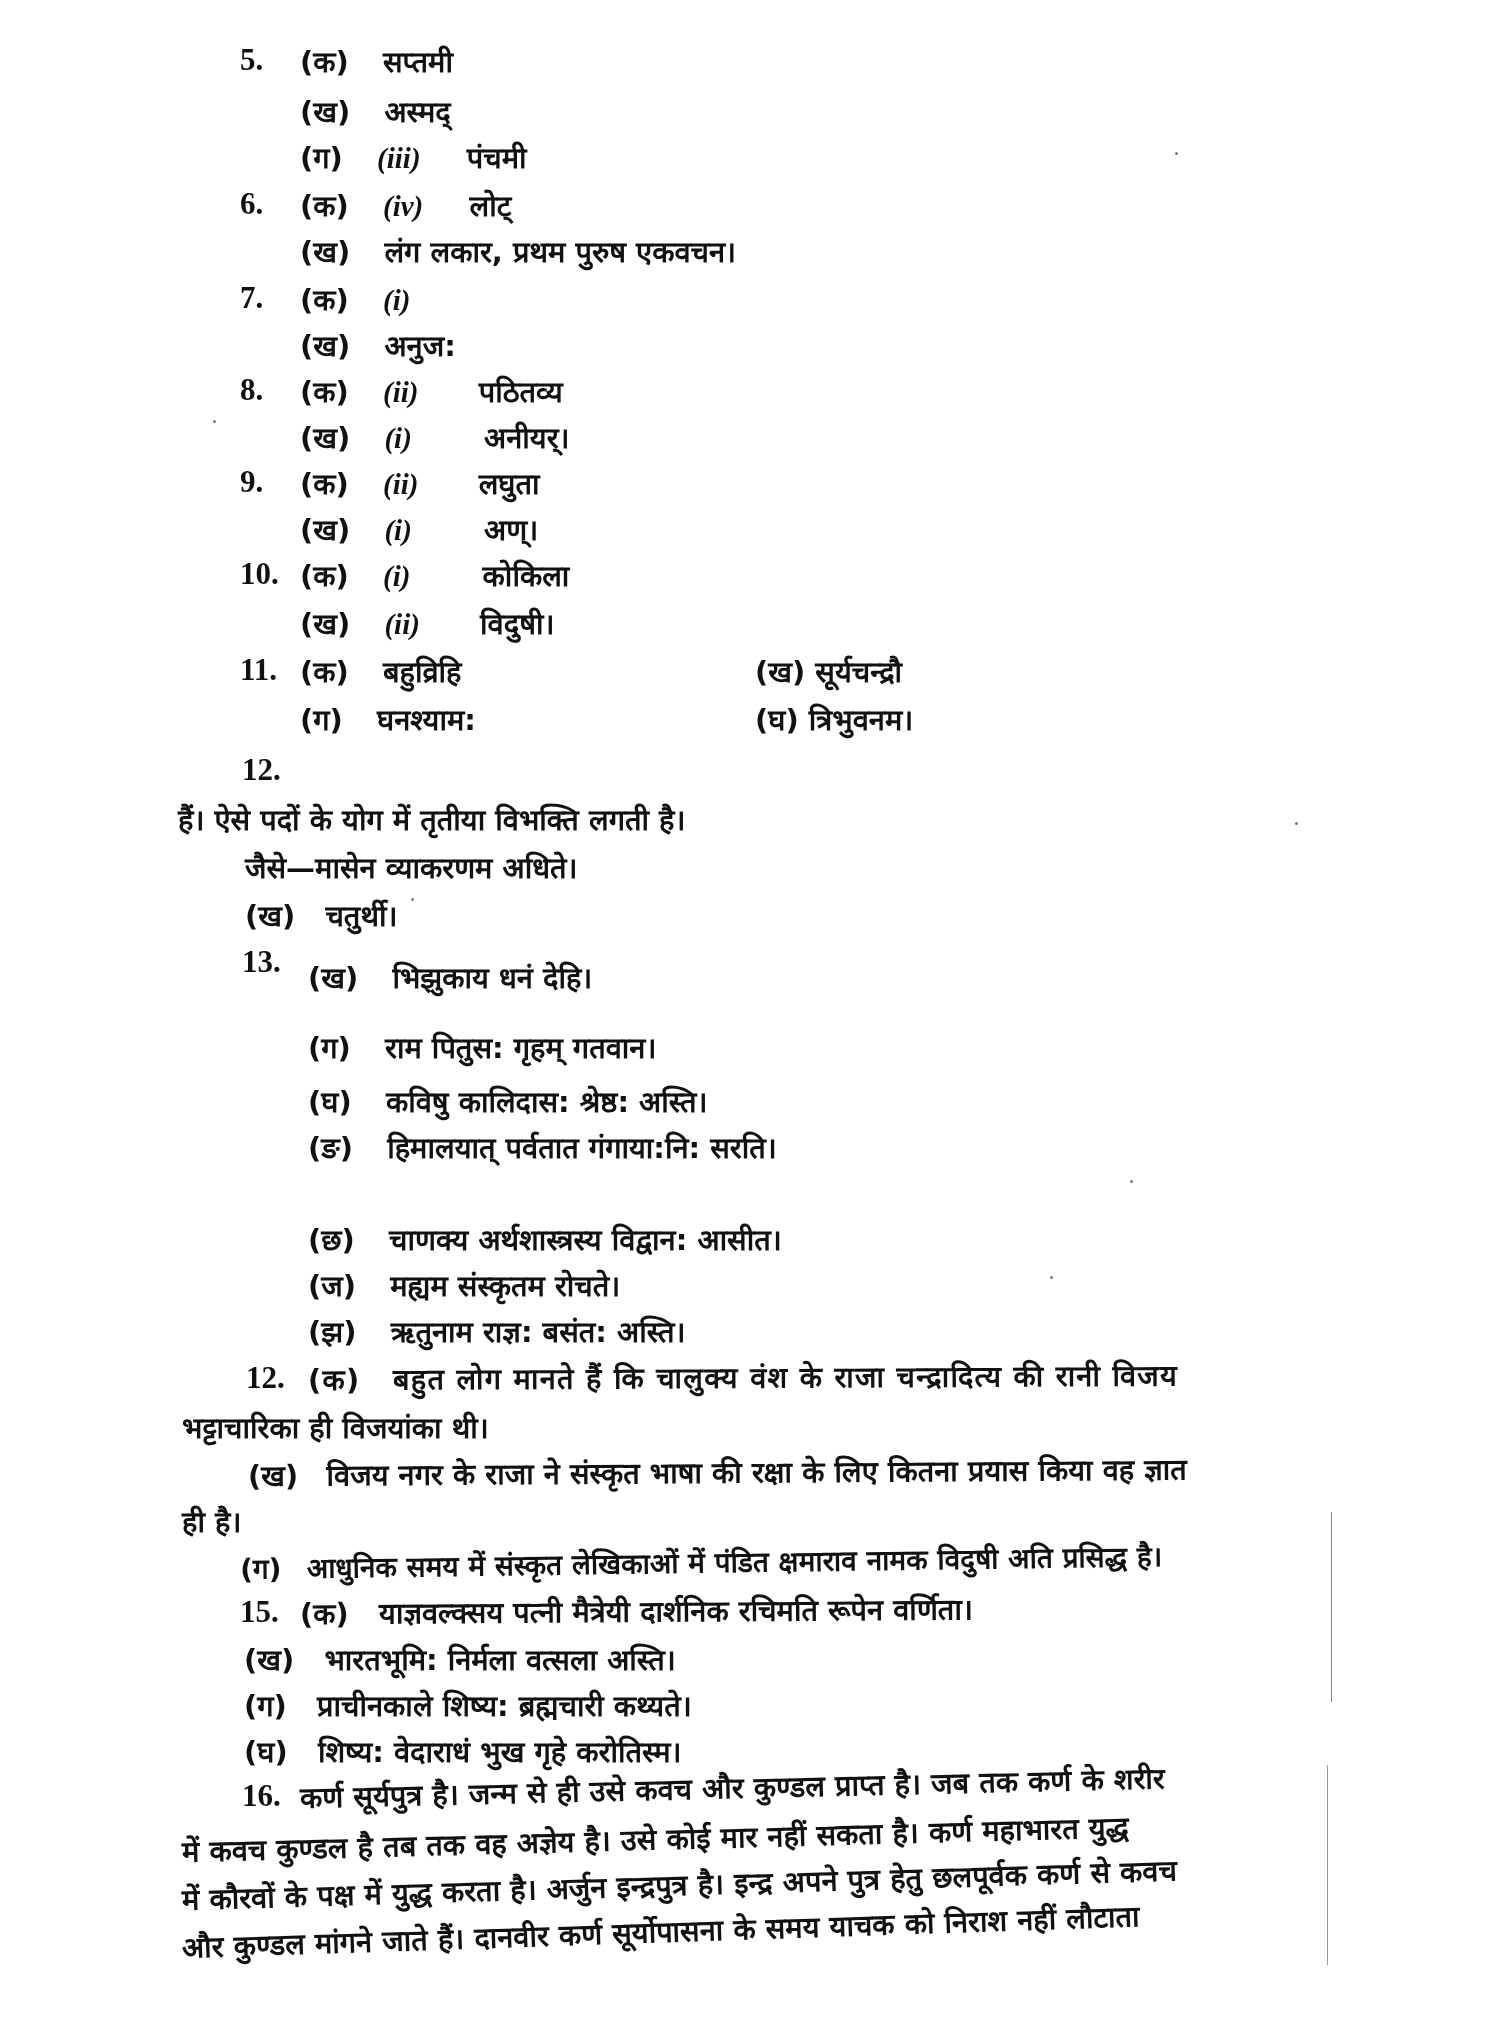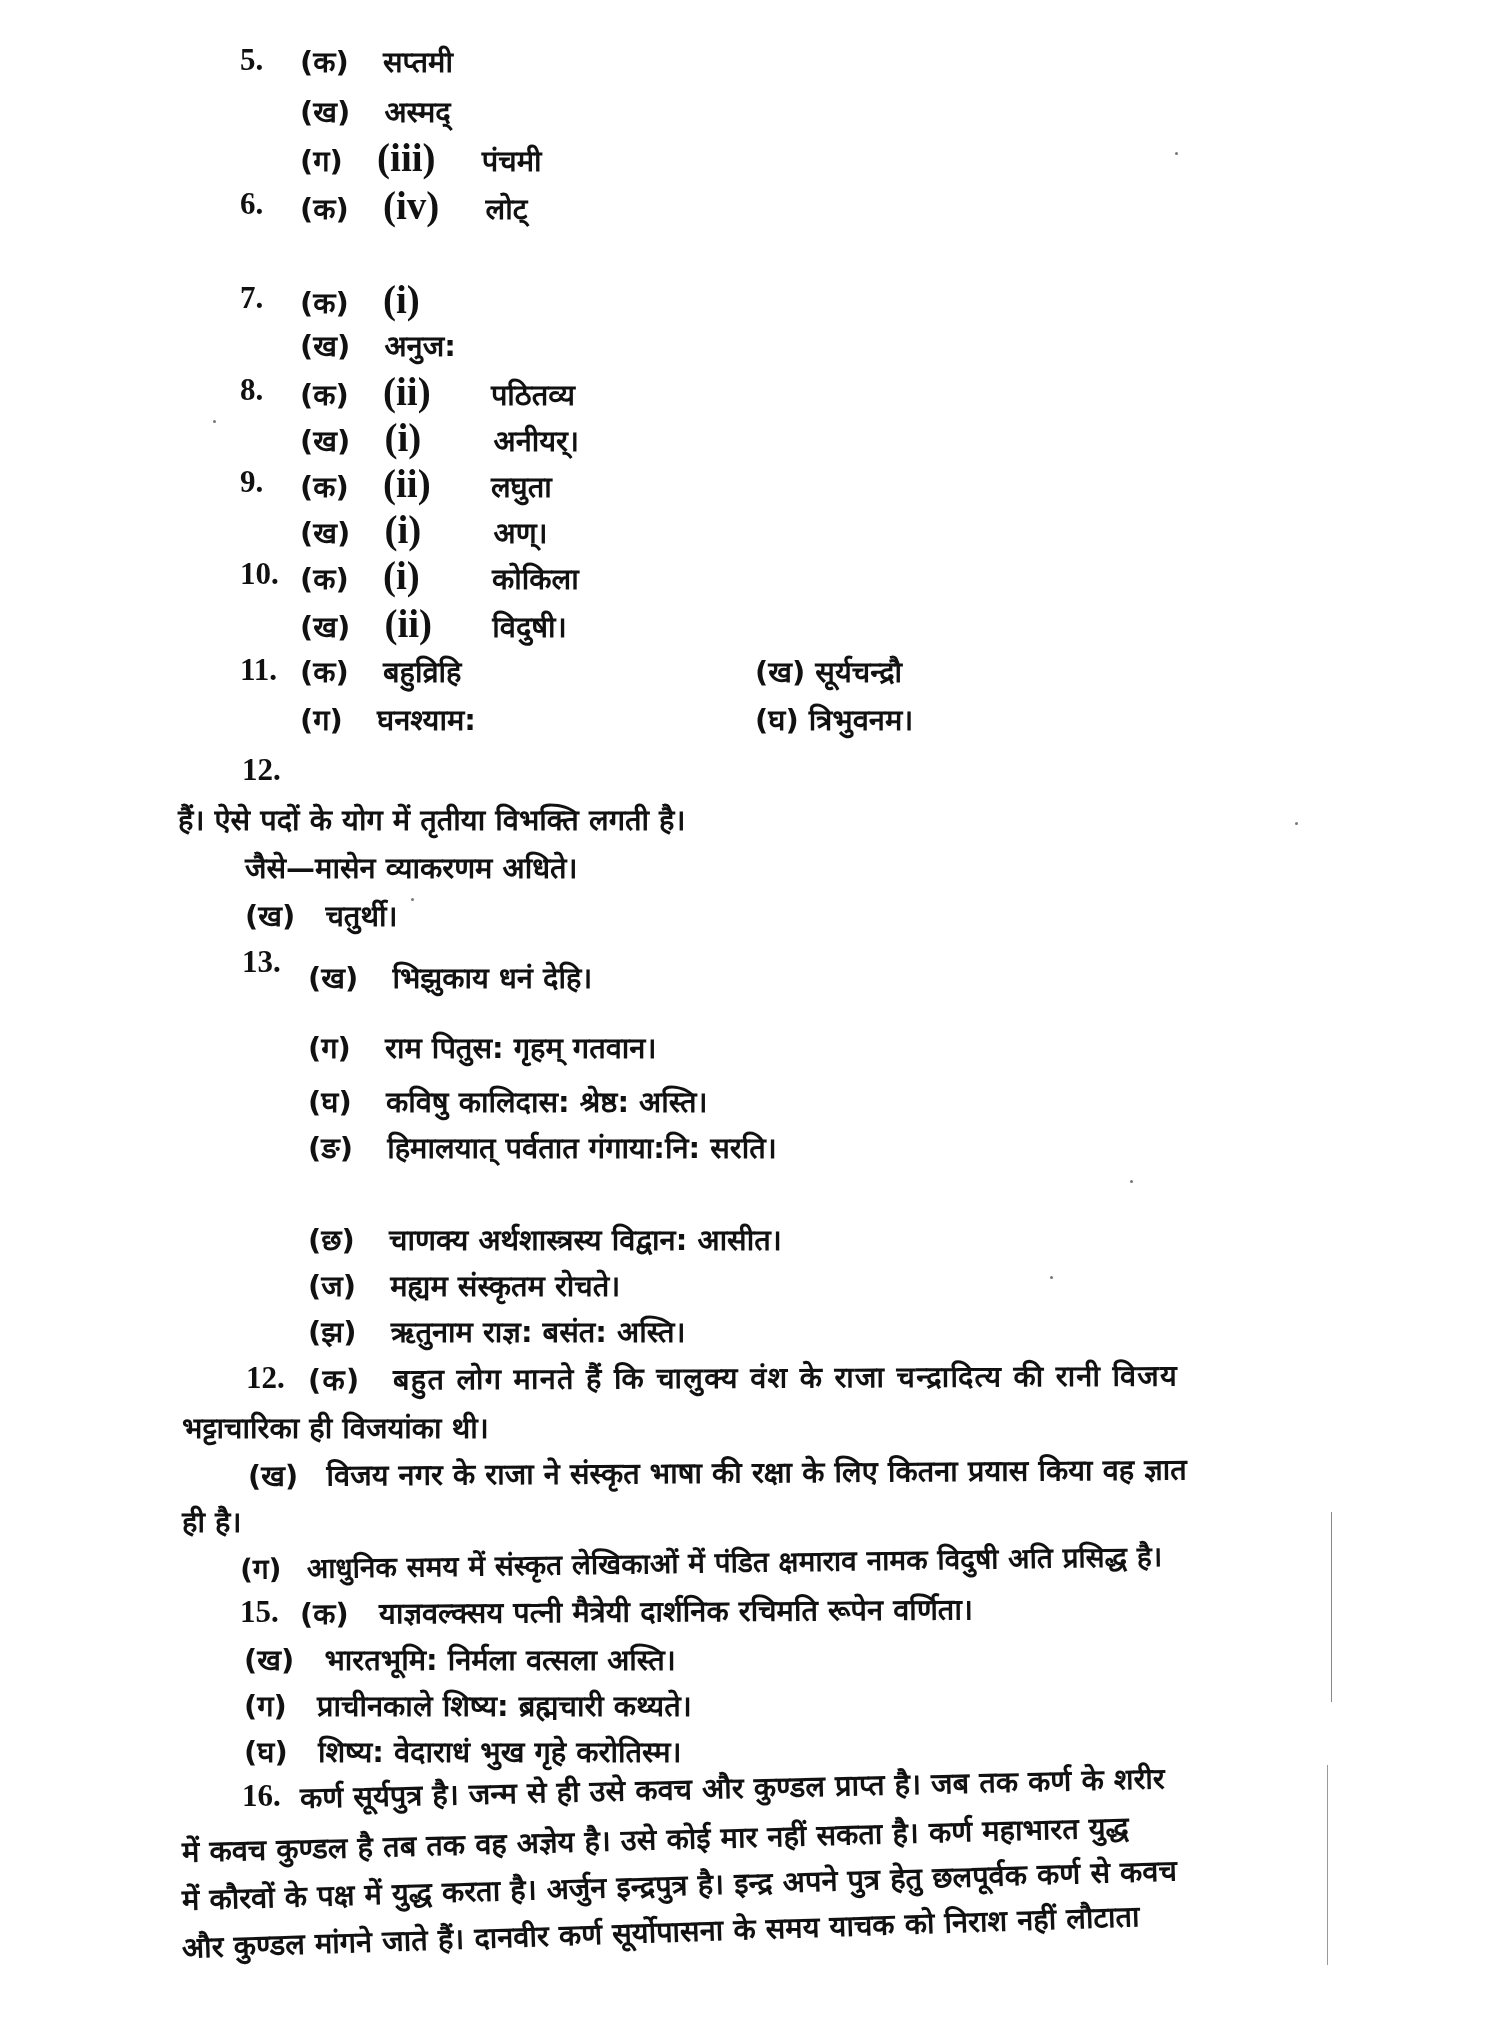--- a/index.html
+++ b/index.html
@@ -4,21 +4,21 @@
   <style>
     html, body { margin: 0; padding: 0; background: #ffffff; }
     body {
       width: 1505px; height: 2034px; position: relative; overflow: hidden;
       font-family: "DejaVu Sans", "Liberation Sans", sans-serif;
       color: #111111;
     }
     .page { position: absolute; left: 0; top: 0; width: 1505px; height: 2034px; }
     .line { position: absolute; white-space: nowrap; font-size: 29px; line-height: 40px; font-weight: bold; }
     .num { position: absolute; font-family: "Liberation Serif", "DejaVu Serif", serif; font-weight: bold; font-size: 31px; }
-    .roman { font-family: "Liberation Serif", "DejaVu Serif", serif; font-size: 39px; }
+    .roman { font-family: "Liberation Serif", "DejaVu Serif", serif; font-size: 29px; font-style: italic; }
     .gap { display: inline-block; }
     .tilt { transform-origin: left center; }
     .margin-rule { position: absolute; left: 1331px; top: 1512px; width: 1px; height: 190px; background: #888; }
     .margin-rule2 { position: absolute; left: 1327px; top: 1765px; width: 1px; height: 200px; background: #999; }
     .speck { position: absolute; width: 3px; height: 3px; background: #777; border-radius: 50%; }
   </style>
 </head>
 <body>
 
 <div class="page">
@@ -42,20 +42,25 @@
     <span>पंचमी</span>
   </div>
 
   <span class="num" style="left:240px;top:186px">6.</span>
   <div class="line" style="left:300px;top:186px">
     <span>(क)</span>
     <span class="gap" style="width:14px"></span>
     <span class="roman">(iv)</span>
     <span class="gap" style="width:26px"></span>
     <span>लोट्</span>
+  </div>
+  <div class="line" style="left:300px;top:232px">
+    <span>(ख)</span>
+    <span class="gap" style="width:14px"></span>
+    <span>लंग लकार, प्रथम पुरुष एकवचन।</span>
   </div>
 
   <span class="num" style="left:240px;top:280px">7.</span>
   <div class="line" style="left:300px;top:280px">
     <span>(क)</span>
     <span class="gap" style="width:14px"></span>
     <span class="roman">(i)</span>
   </div>
   <div class="line" style="left:300px;top:326px">
     <span>(ख)</span>

